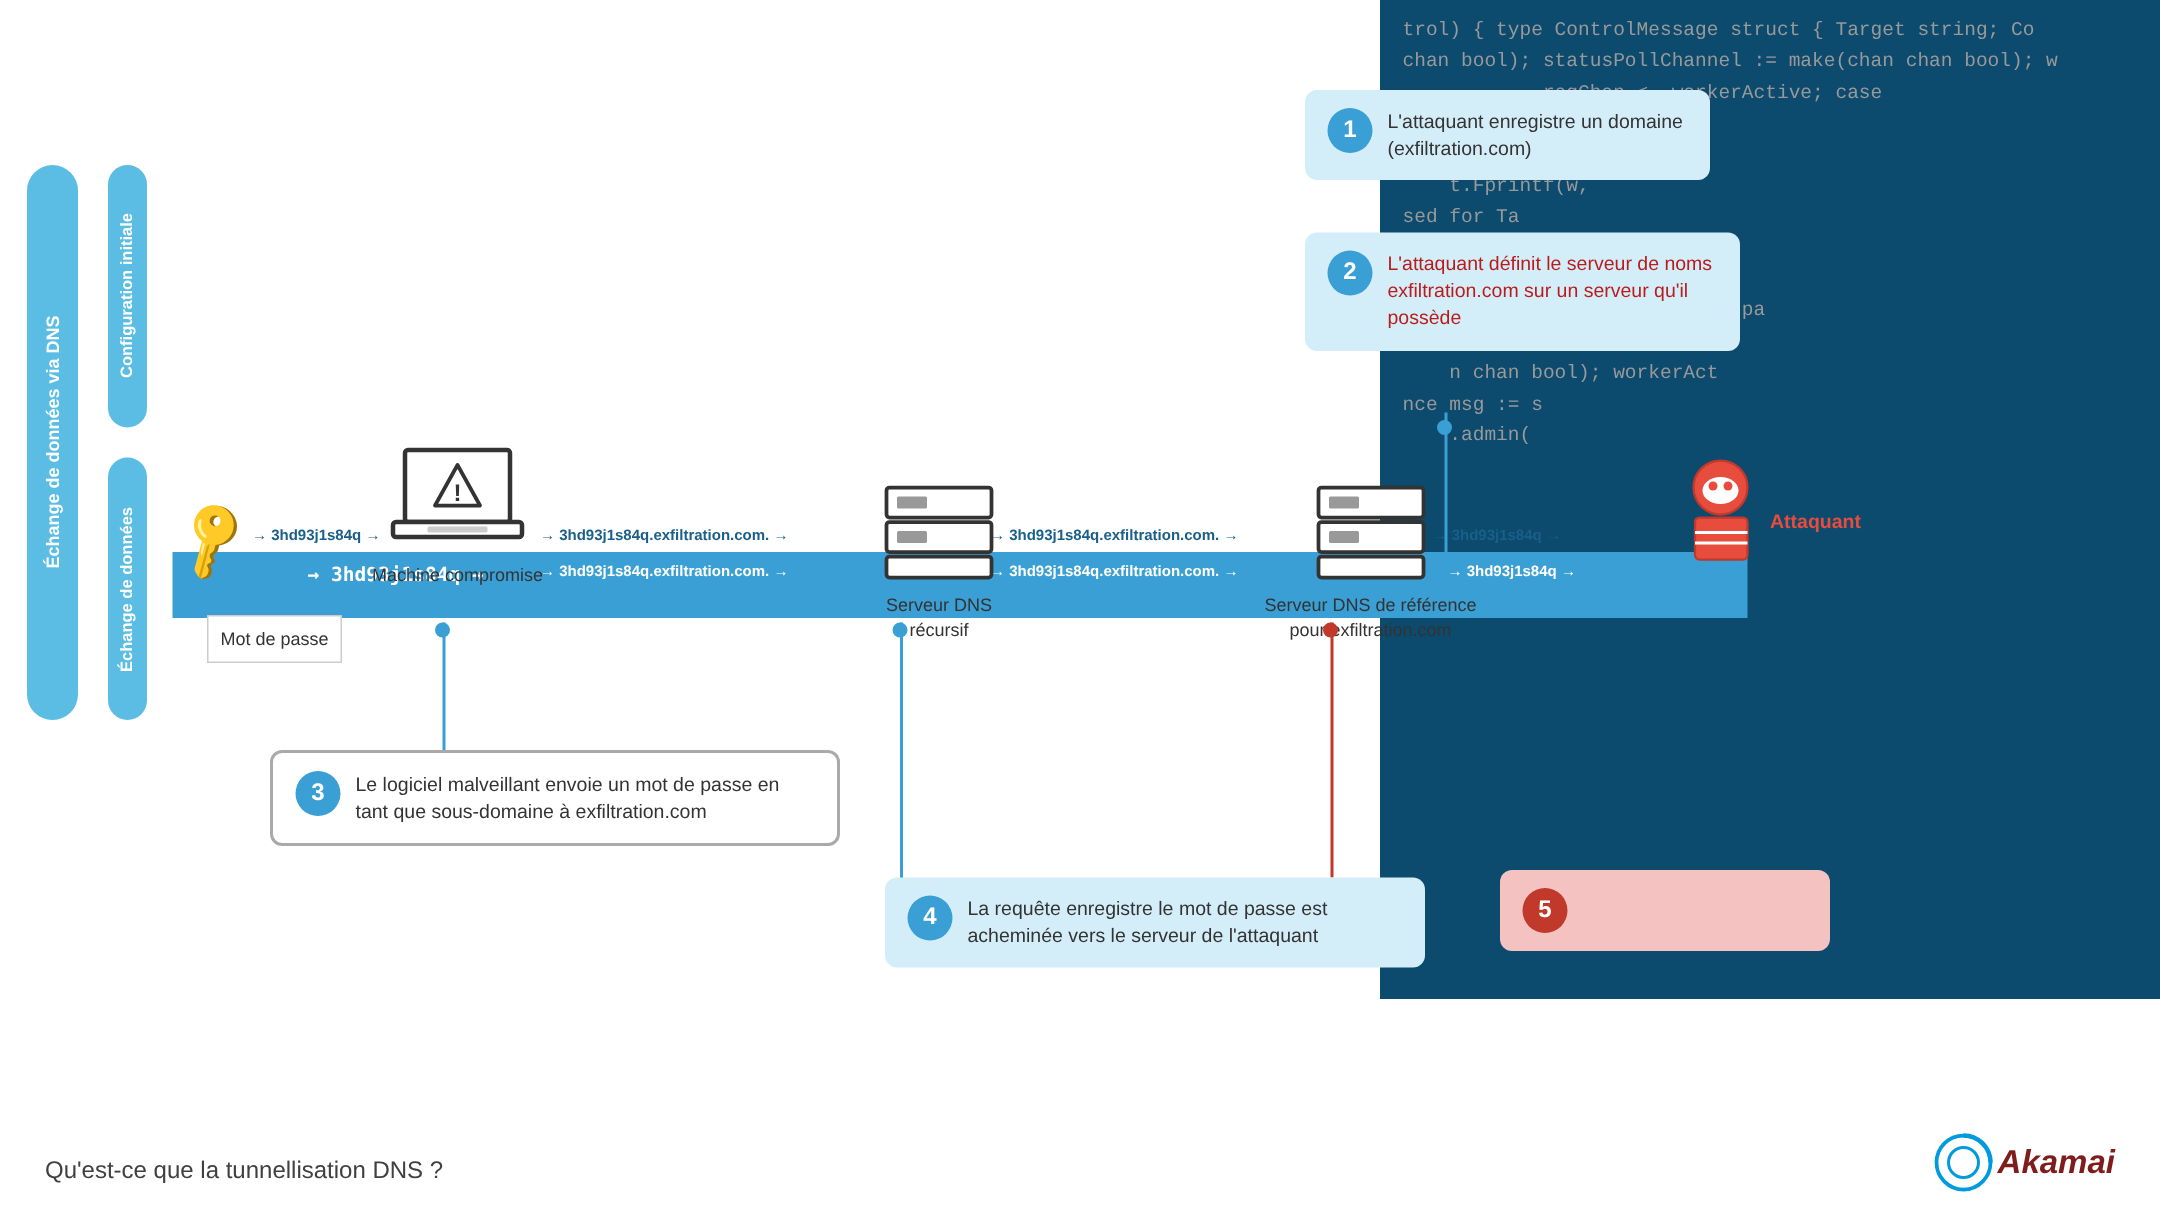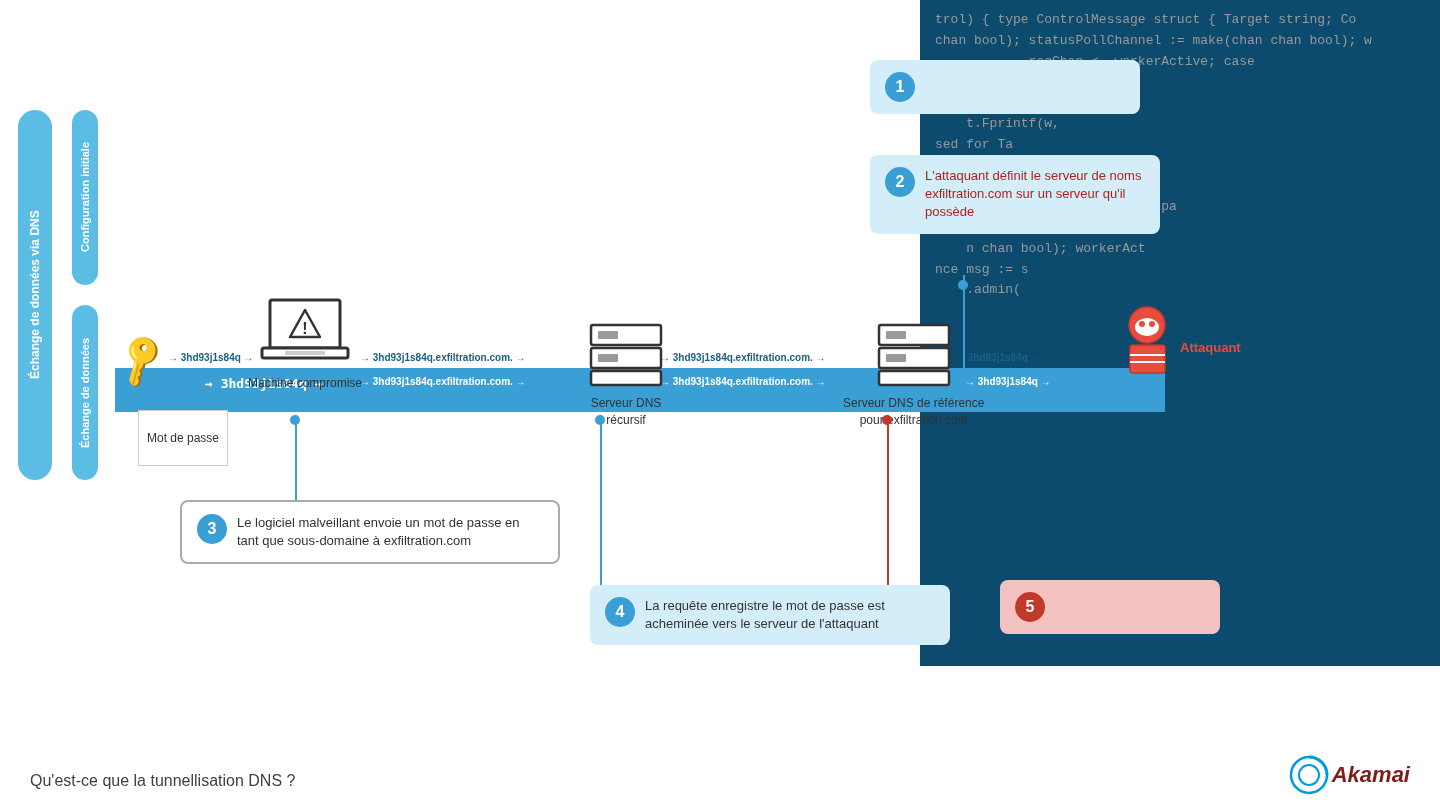--- a/index.html
+++ b/index.html
@@ -132,21 +132,21 @@
   <div style="position:absolute; top:352px; left:360px; font-size:10px; color:#1a5f8a; font-weight:bold; z-index:5; white-space:nowrap;">→ 3hd93j1s84q.exfiltration.com. →</div>
 
   <div style="position:absolute; top:352px; left:660px; font-size:10px; color:#1a5f8a; font-weight:bold; z-index:5; white-space:nowrap;">→ 3hd93j1s84q.exfiltration.com. →</div>
 
   <div style="position:absolute; top:352px; left:955px; font-size:10px; color:#1a5f8a; font-weight:bold; z-index:5; white-space:nowrap;">→ 3hd93j1s84q →</div>
 
   <div style="position:absolute; left:118px; top:338px; z-index:10; display:flex; flex-direction:column; align-items:center;">
     <span style="font-size:38px; color:#f0a500; transform:rotate(-30deg); display:inline-block;">🔑</span>
   </div>
 
-  <div style="position:absolute; left:138px; top:410px; z-index:10; background:white; border:1px solid #ccc; padding:20px 8px; font-size:12px; color:#333; text-align:center;">Mot de
+  <div style="position:absolute; left:138px; top:410px; z-index:10; background:white; border:1px solid #ccc; padding:8px 8px; font-size:12px; color:#333; text-align:center;">Mot de
 passe</div>
 
   <div style="position:absolute; left:248px; top:295px; z-index:10; display:flex; flex-direction:column; align-items:center;">
     <svg width="90" height="75" viewBox="0 0 90 75">
 
       <rect x="10" y="5" width="70" height="48" rx="2" ry="2" fill="white" stroke="#333" stroke-width="3"></rect>
 
       <polygon points="45,15 60,42 30,42" fill="none" stroke="#333" stroke-width="2.5" stroke-linejoin="round"></polygon>
       <text x="45" y="39" text-anchor="middle" font-size="16" font-weight="bold" fill="#333">!</text>
 
@@ -195,20 +195,21 @@
       <rect x="15" y="40" width="35" height="28" rx="3" fill="#e74c3c" stroke="#c0392b" stroke-width="1.5"></rect>
 
       <line x1="15" y1="50" x2="50" y2="50" stroke="white" stroke-width="2"></line>
       <line x1="15" y1="57" x2="50" y2="57" stroke="white" stroke-width="2"></line>
     </svg>
     <div style="font-size:13px; color:#e74c3c; font-weight:bold; text-align:center; margin-top:5px;">Attaquant</div>
   </div>
 
   <div style="position:absolute; top:60px; left:870px; width:270px; z-index:20; background:#d4eef9; border-radius:8px; padding:12px 15px; display:flex; align-items:flex-start; gap:10px;">
     <div style="width:30px; height:30px; border-radius:50%; background:#3a9fd4; display:flex; align-items:center; justify-content:center; font-weight:bold; font-size:16px; color:white; flex-shrink:0;">1</div>
+    <div style="font-size:13px; color:#333; line-height:1.4;">L'attaquant enregistre un domaine (exfiltration.com)</div>
   </div>
 
   <div style="position:absolute; top:155px; left:870px; width:290px; z-index:20; background:#d4eef9; border-radius:8px; padding:12px 15px; display:flex; align-items:flex-start; gap:10px;">
     <div style="width:30px; height:30px; border-radius:50%; background:#3a9fd4; display:flex; align-items:center; justify-content:center; font-weight:bold; font-size:16px; color:white; flex-shrink:0;">2</div>
     <div style="font-size:13px; color:#b91c1c; line-height:1.4;">L'attaquant définit le serveur de noms exfiltration.com sur un serveur qu'il possède</div>
   </div>
 
   <div style="position:absolute; left:963px; top:275px; width:2px; height:100px; background:#3a9fd4; z-index:15;"></div>
   <div style="position:absolute; left:958px; top:280px; width:10px; height:10px; border-radius:50%; background:#3a9fd4; z-index:16;"></div>
 

